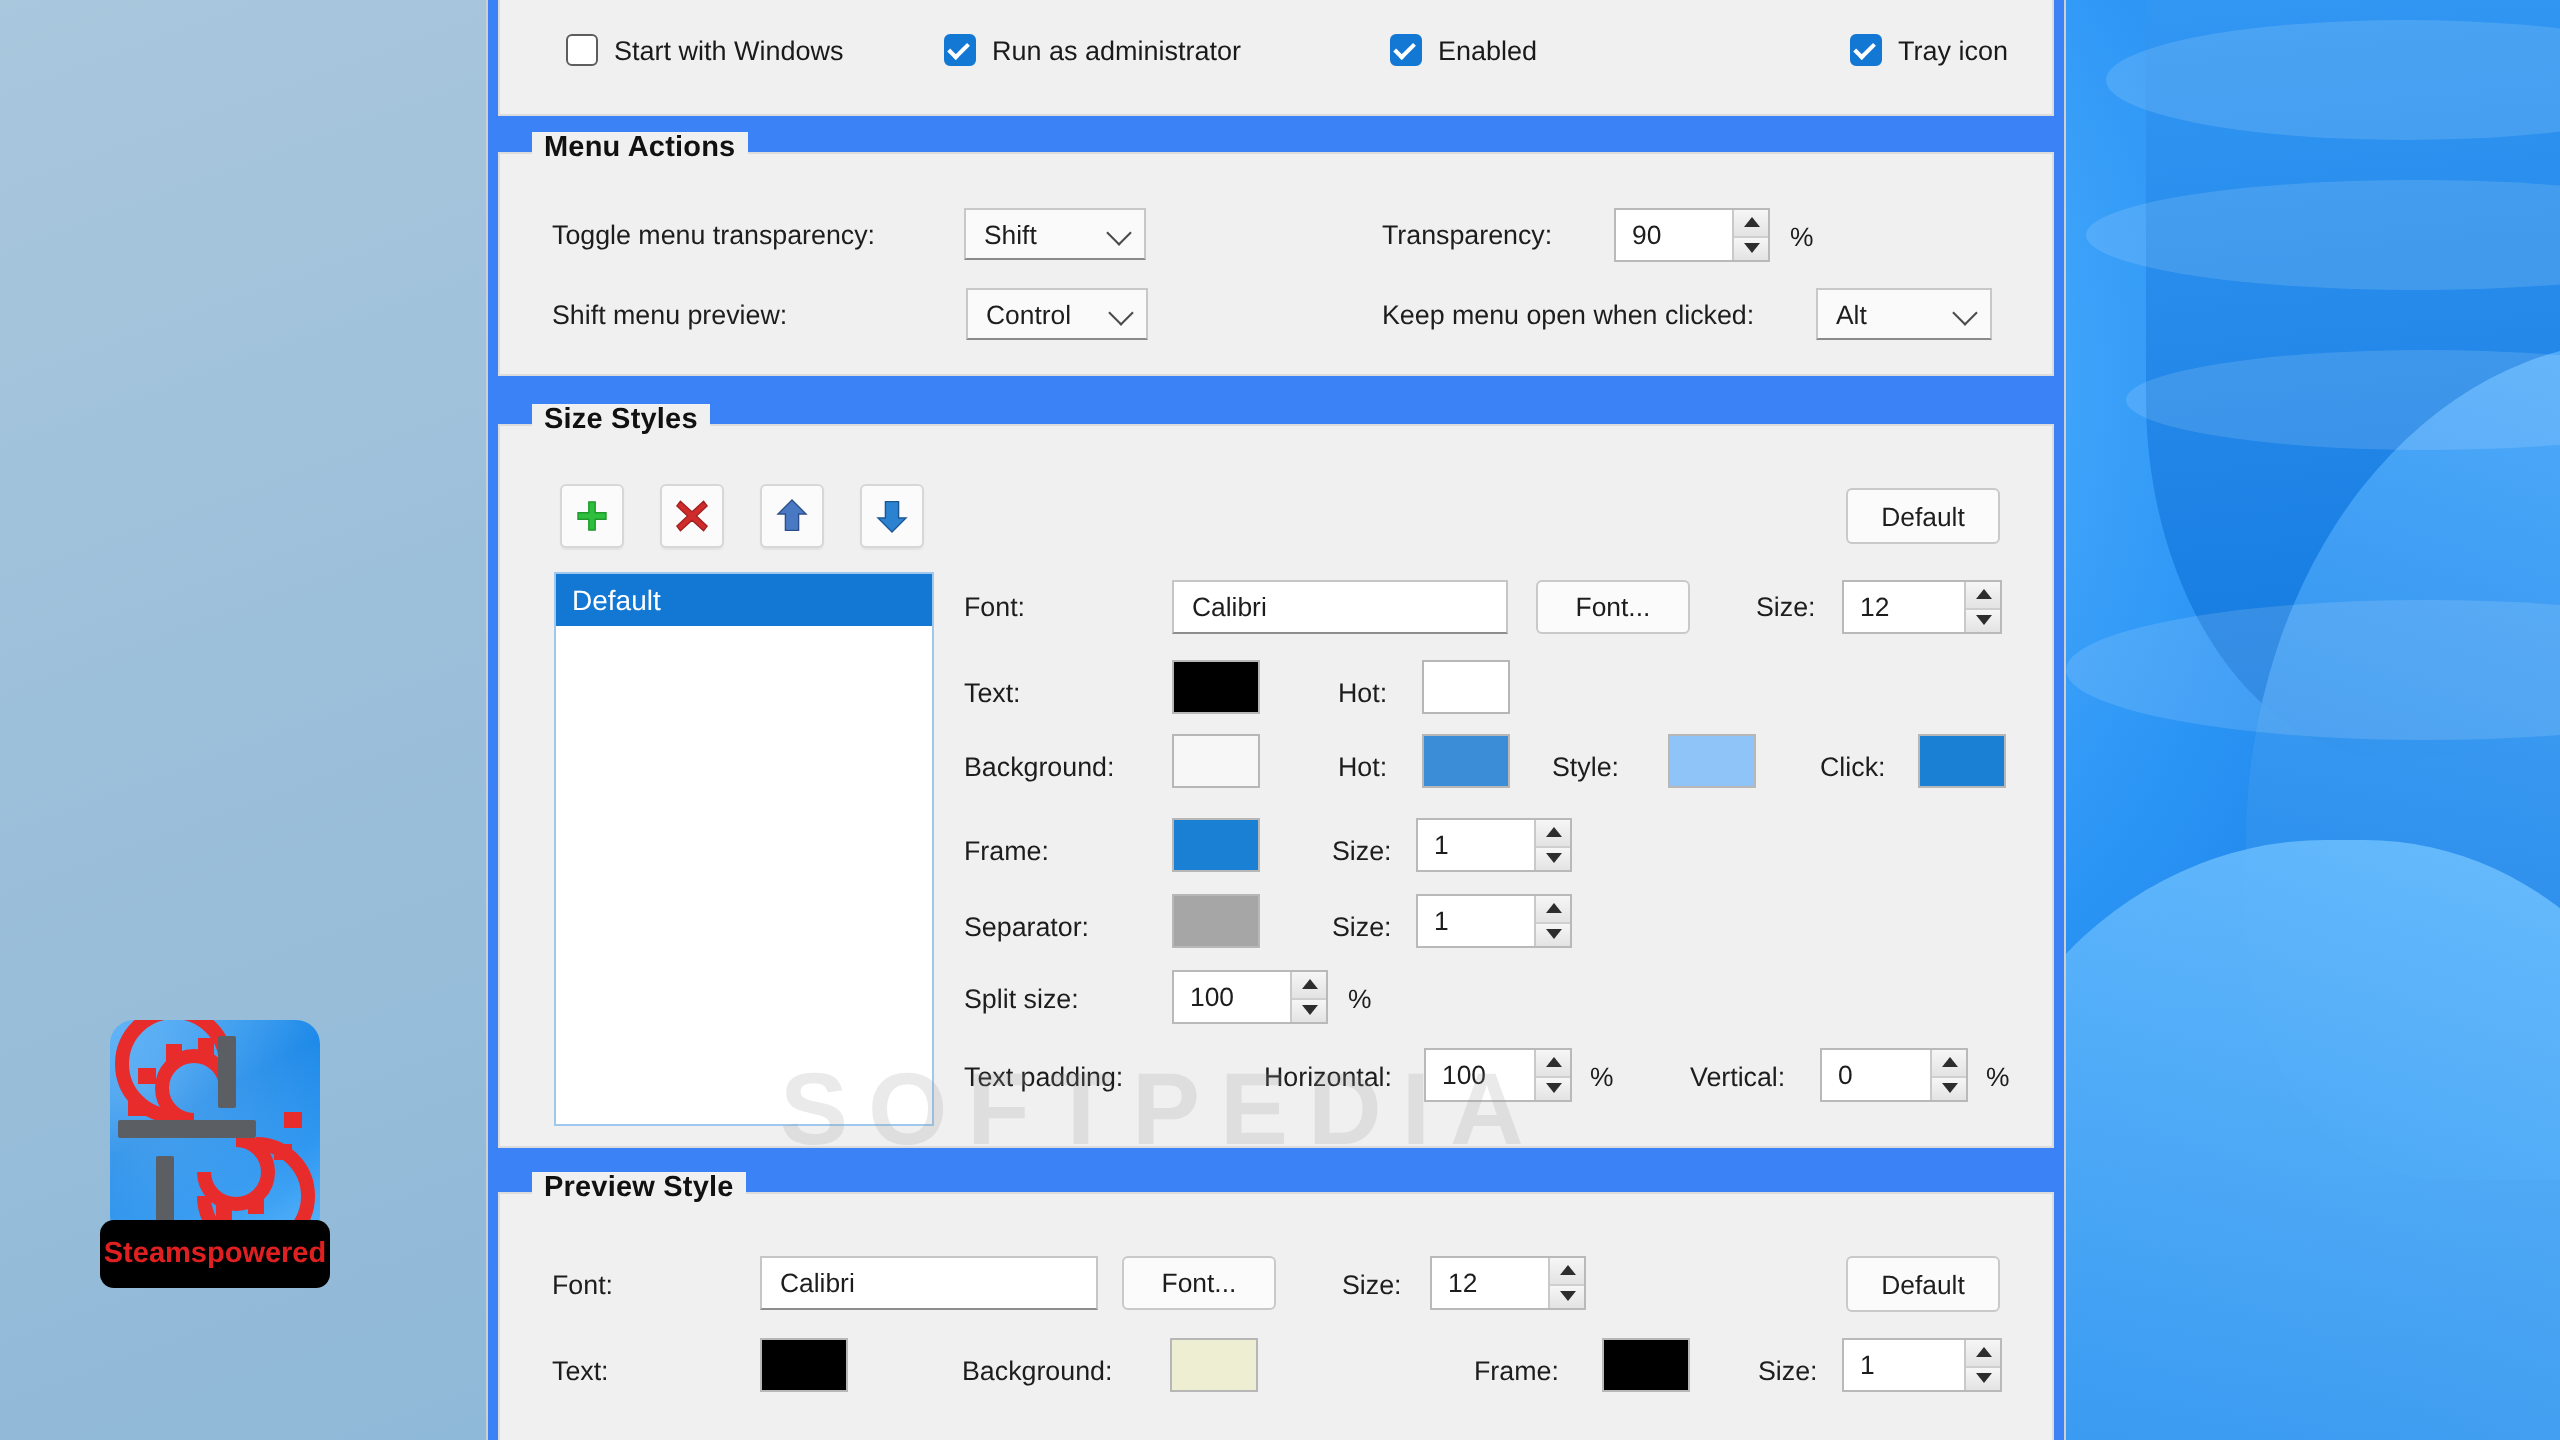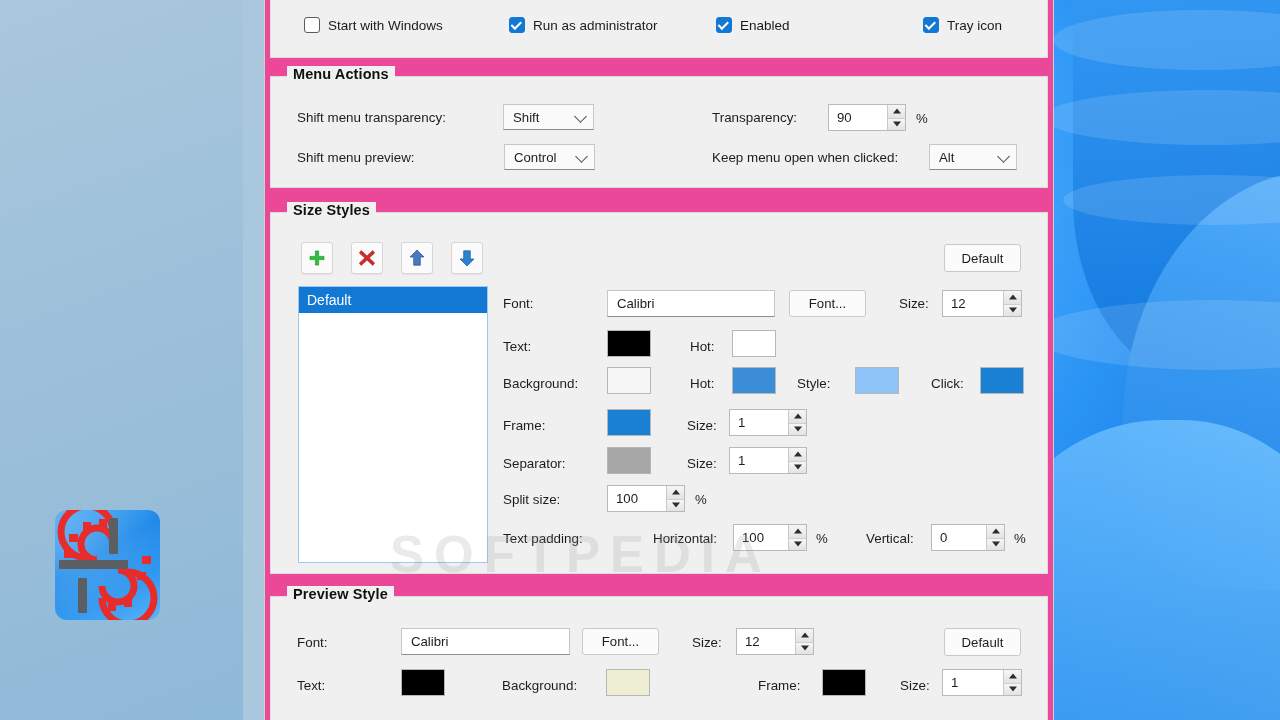--- a/index.html
+++ b/index.html
@@ -32,24 +32,23 @@
   .wp-blob3{ position:absolute; left:-60px; top:420px; width:380px; height:420px;
     background:linear-gradient(200deg,#74c4ff,#2e95f2); border-radius:50% 45% 20% 40%; opacity:.85;}
   .wp-stripe{ position:absolute; background:rgba(255,255,255,.13); border-radius:50%; }
 
   
   .wp-center{ position:absolute; left:243px; top:0; width:790px; height:720px; background:#a9c7dd; }
 
   
   .dialog{
     position:absolute; left:243px; top:0; width:790px; height:720px;
-    background:#ec4899;
+    background:#3b82f6;
     border-left:1px solid #cfcfcf; border-right:1px solid #cfcfcf;
     color:#1d1d1d;
-    margin-left:21px;
   }
 
   .group{
     position:absolute;
     border:1px solid #dcdcdc;
     background:#f0f0f0;
   }
   .group-title{
     position:absolute; top:-11px; left:16px;
     background:#f0f0f0; padding:0 6px;
@@ -227,41 +226,41 @@
 <div class="dialog">
 
   <div class="group" id="grp-general">
     <div class="chk-row">
 
       <div class="chk" style="left:33px;">
         <span class="box"></span>
         <span>Start with Windows</span>
       </div>
 
-      <div class="chk on" style="left:238px;">
+      <div class="chk on" style="left:222px;">
         <span class="box"></span>
         <span>Run as administrator</span>
       </div>
 
       <div class="chk on" style="left:445px;">
         <span class="box"></span>
         <span>Enabled</span>
       </div>
 
-      <div class="chk on" style="left:652px;">
+      <div class="chk on" style="left:675px;">
         <span class="box"></span>
         <span>Tray icon</span>
       </div>
     </div>
   </div>
 
   <div class="group" id="grp-actions">
     <div class="group-title">Menu Actions</div>
 
-    <div class="lbl" style="left:26px; top:33px;">Shift menu transparency:</div>
+    <div class="lbl" style="left:26px; top:33px;">Toggle menu transparency:</div>
     <div class="combo" style="left:232px; top:27px; width:91px;">
       <span class="cv">Shift</span>
       <span class="chev"></span>
     </div>
 
     <div class="lbl" style="left:26px; top:73px;">Shift menu preview:</div>
     <div class="combo" style="left:233px; top:67px; width:91px;">
       <span class="cv">Control</span>
       <span class="chev"></span>
     </div>
@@ -444,13 +443,14 @@
           <rect x="53" y="92" width="8" height="9"></rect>
         <rect x="82" y="62" width="9" height="8"></rect>
           <rect x="87" y="46" width="9" height="8"></rect>
       </g>
     </svg>
     <div class="logo-bar" style="left:54px; top:8px; width:9px; height:36px;"></div>
     <div class="logo-bar" style="left:4px; top:50px; width:66px; height:9px;"></div>
     <div class="logo-bar" style="left:33px; top:50px; width:40px; height:9px;"></div>
     <div class="logo-bar" style="left:23px; top:68px; width:9px; height:35px;"></div>
   </div>
+  <div class="logo-caption">Steamspowered</div>
 </div>
 
 </body></html>

